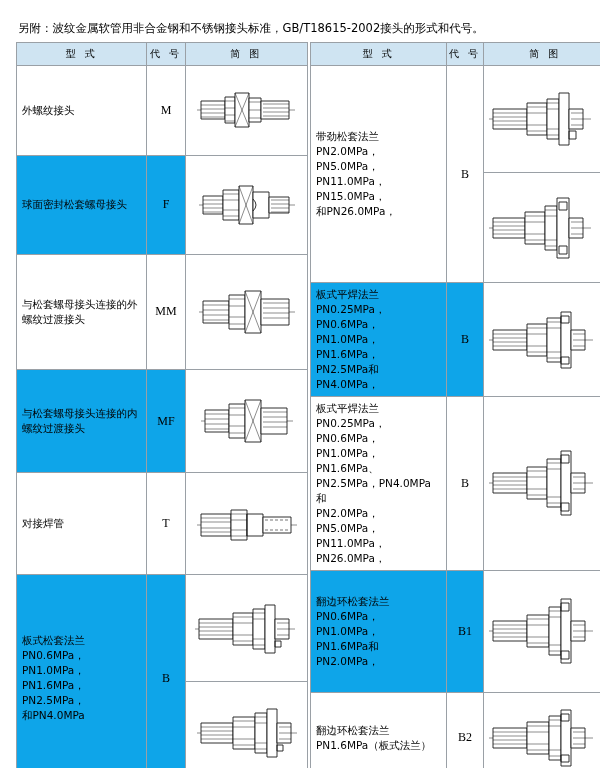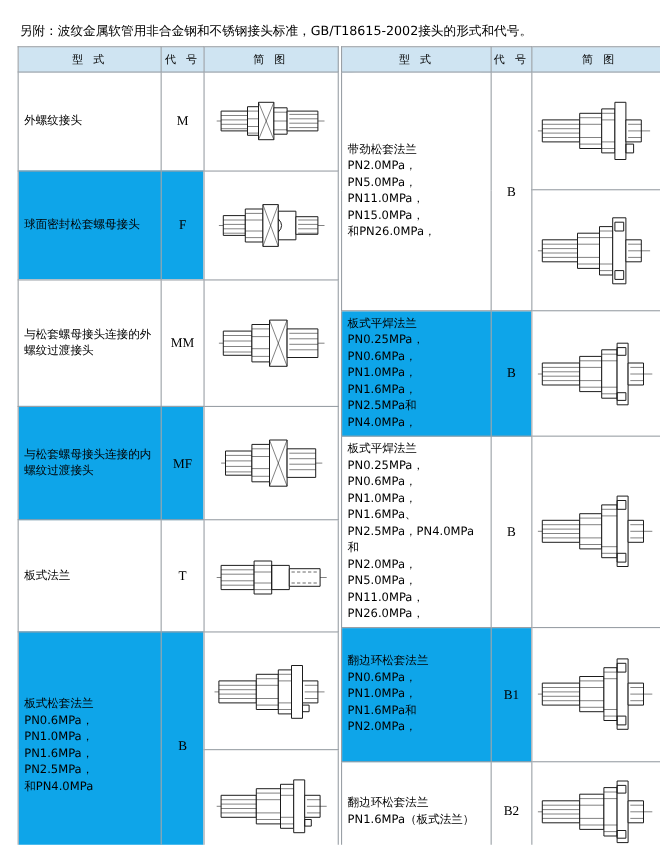--- a/index.html
+++ b/index.html
@@ -183,21 +183,21 @@
               <path class="thin" d="M18 34 h24 M18 39 h24 M18 44 h24 M18 49 h24"></path>
               <path class="thin" d="M58 20 l16 42 M58 62 l16 -42"></path>
               <path class="thin" d="M76 32 h24 M76 37 h24 M76 42 h24 M76 47 h24"></path>
               <path class="thin" d="M42 28 h16 M42 35 h16 M42 46 h16 M42 53 h16"></path>
               <path class="thin" d="M14 41 h4 M100 41 h6"></path>
             </svg>
           </td>
         </tr>
 
         <tr style="height:88px;">
-          <td class="type plain">板式法兰</td>
+          <td class="type plain">对接焊管</td>
           <td class="code plain">T</td>
           <td class="pic plain">
             <svg width="118" height="80" viewBox="0 0 118 80">
               <path class="lnf" d="M14 30 h30 v22 h-30 z"></path>
               <path class="lnf" d="M44 26 h16 v30 h-16 z"></path>
               <path class="lnf" d="M60 30 h16 v22 h-16 z"></path>
               <path class="lnf" d="M76 33 h28 v16 h-28 z"></path>
               <path class="thin" d="M14 34 h30 M14 38 h30 M14 44 h30 M14 48 h30"></path>
               <path class="thin" d="M44 30 h16 M44 36 h16 M44 46 h16 M44 52 h16"></path>
               <path class="dash" d="M78 36 h24 M78 46 h24"></path>

